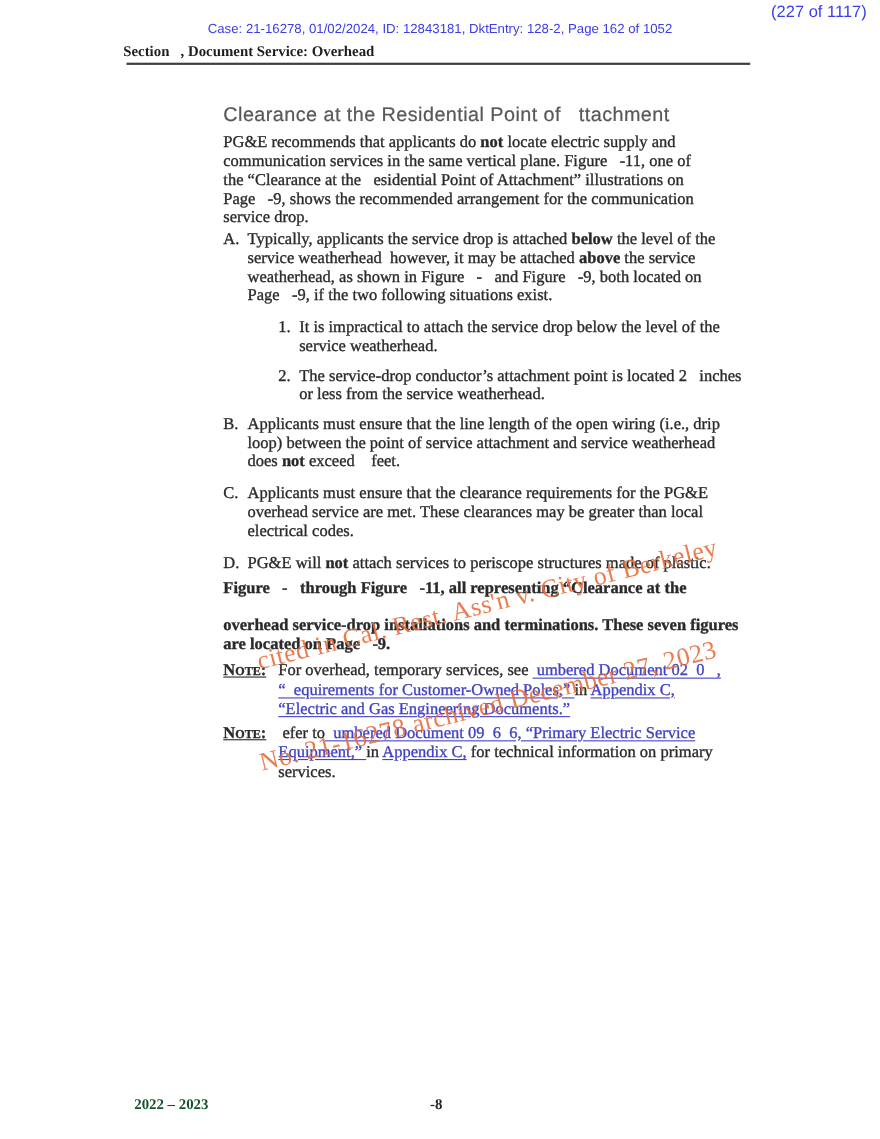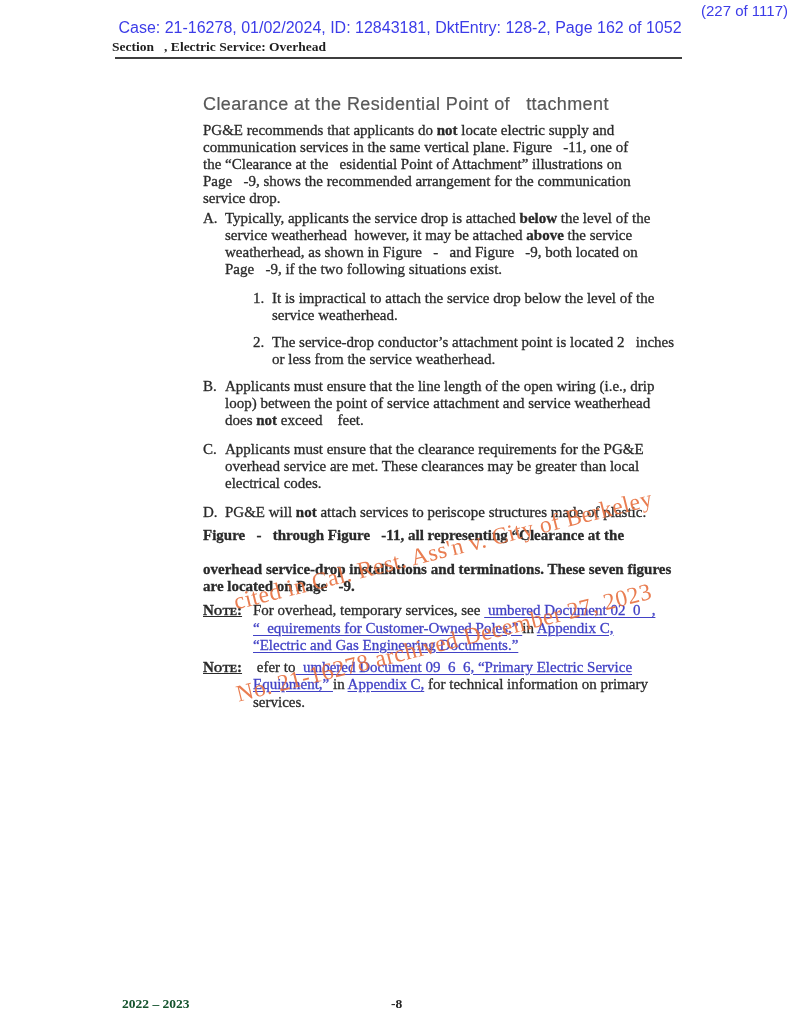--- a/index.html
+++ b/index.html
@@ -3,21 +3,21 @@
 <meta charset="utf-8">
 <style>
   html,body{margin:0;padding:0;background:#ffffff;}
   body{position:relative;width:800px;height:1035px;overflow:hidden;
        font-family:"Liberation Serif",serif;color:#2a2a2a;}
 
   
   .collation{position:absolute;top:2px;right:12px;
     font-family:"Liberation Sans",sans-serif;font-size:15px;color:#3c3ce8;margin-left:44px;}
   .case-line{position:absolute;top:19px;left:0;width:100%;text-align:center;
-    font-family:"Liberation Sans",sans-serif;font-size:16px;color:#3c3ce8;white-space:pre;}
+    font-family:"Liberation Sans",sans-serif;font-size:12px;color:#3c3ce8;white-space:pre;}
   .section-line{position:absolute;top:39px;left:112px;font-size:13.5px;
     font-weight:bold;color:#1e1e1e;white-space:pre;}
   .rule{position:absolute;top:57px;left:115px;width:567px;height:2px;background:#3e3e3e;}
 
   
   .content{position:absolute;left:203px;top:95px;width:480px;
     -webkit-text-stroke:0.3px currentColor;}
   .heading{font-family:"Liberation Sans",sans-serif;font-size:18px;color:#585858;
     letter-spacing:0.4px;white-space:pre;margin:0 0 9px 0;line-height:18px;
     -webkit-text-stroke:0.2px currentColor;}
@@ -51,21 +51,21 @@
 
   
   .footer-edition{position:absolute;left:122px;top:996px;font-size:13.5px;font-weight:bold;color:#14532d;}
   .footer-page{position:absolute;left:391px;top:996px;font-size:13.5px;font-weight:bold;color:#222;}
 </style>
 </head>
 <body>
 
 <div class="collation">(227 of 1117)</div>
 <div class="case-line">Case: 21-16278, 01/02/2024, ID: 12843181, DktEntry: 128-2, Page 162 of 1052</div>
-<div class="section-line">Section   , Electric Service: Overhead</div>
+<div class="section-line">Section   , Document Service: Overhead</div>
 <div class="rule"></div>
 
 <div class="content">
 
   <div class="heading">Clearance at the Residential Point of   ttachment</div>
 
   <div class="para mb9"><span>PG&amp;E recommends that applicants do </span><span class="b">not</span><span> locate electric supply and</span><br><span>communication services in the same vertical plane. Figure   -11, one of</span><br><span>the “Clearance at the   esidential Point of Attachment” illustrations on</span><br><span>Page   -9, shows the recommended arrangement for the communication</span><br><span>service drop.</span></div>
 
   <div class="list-item mb12">
     <div class="label">A.</div>

